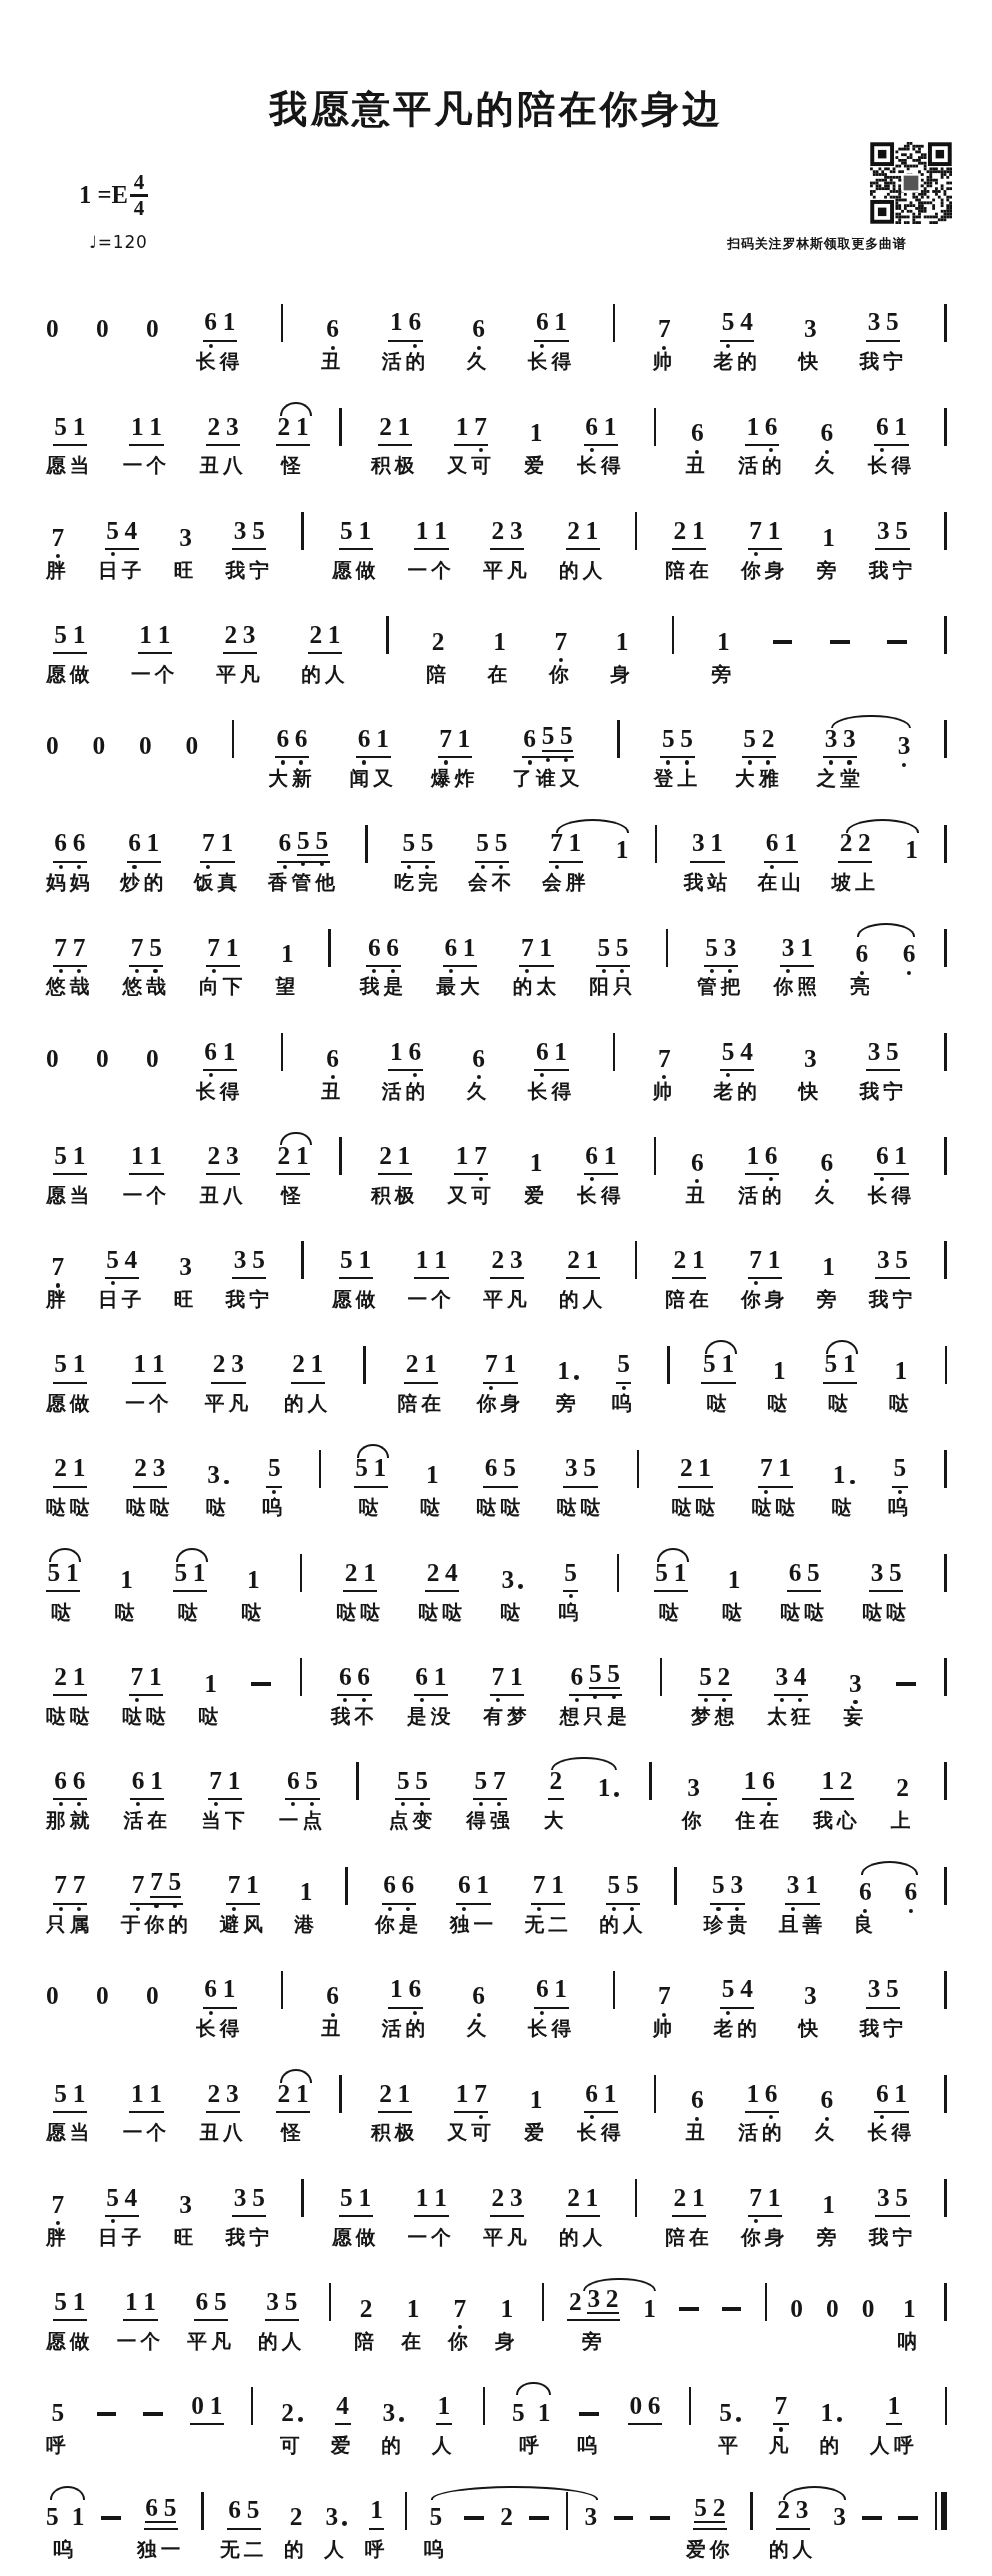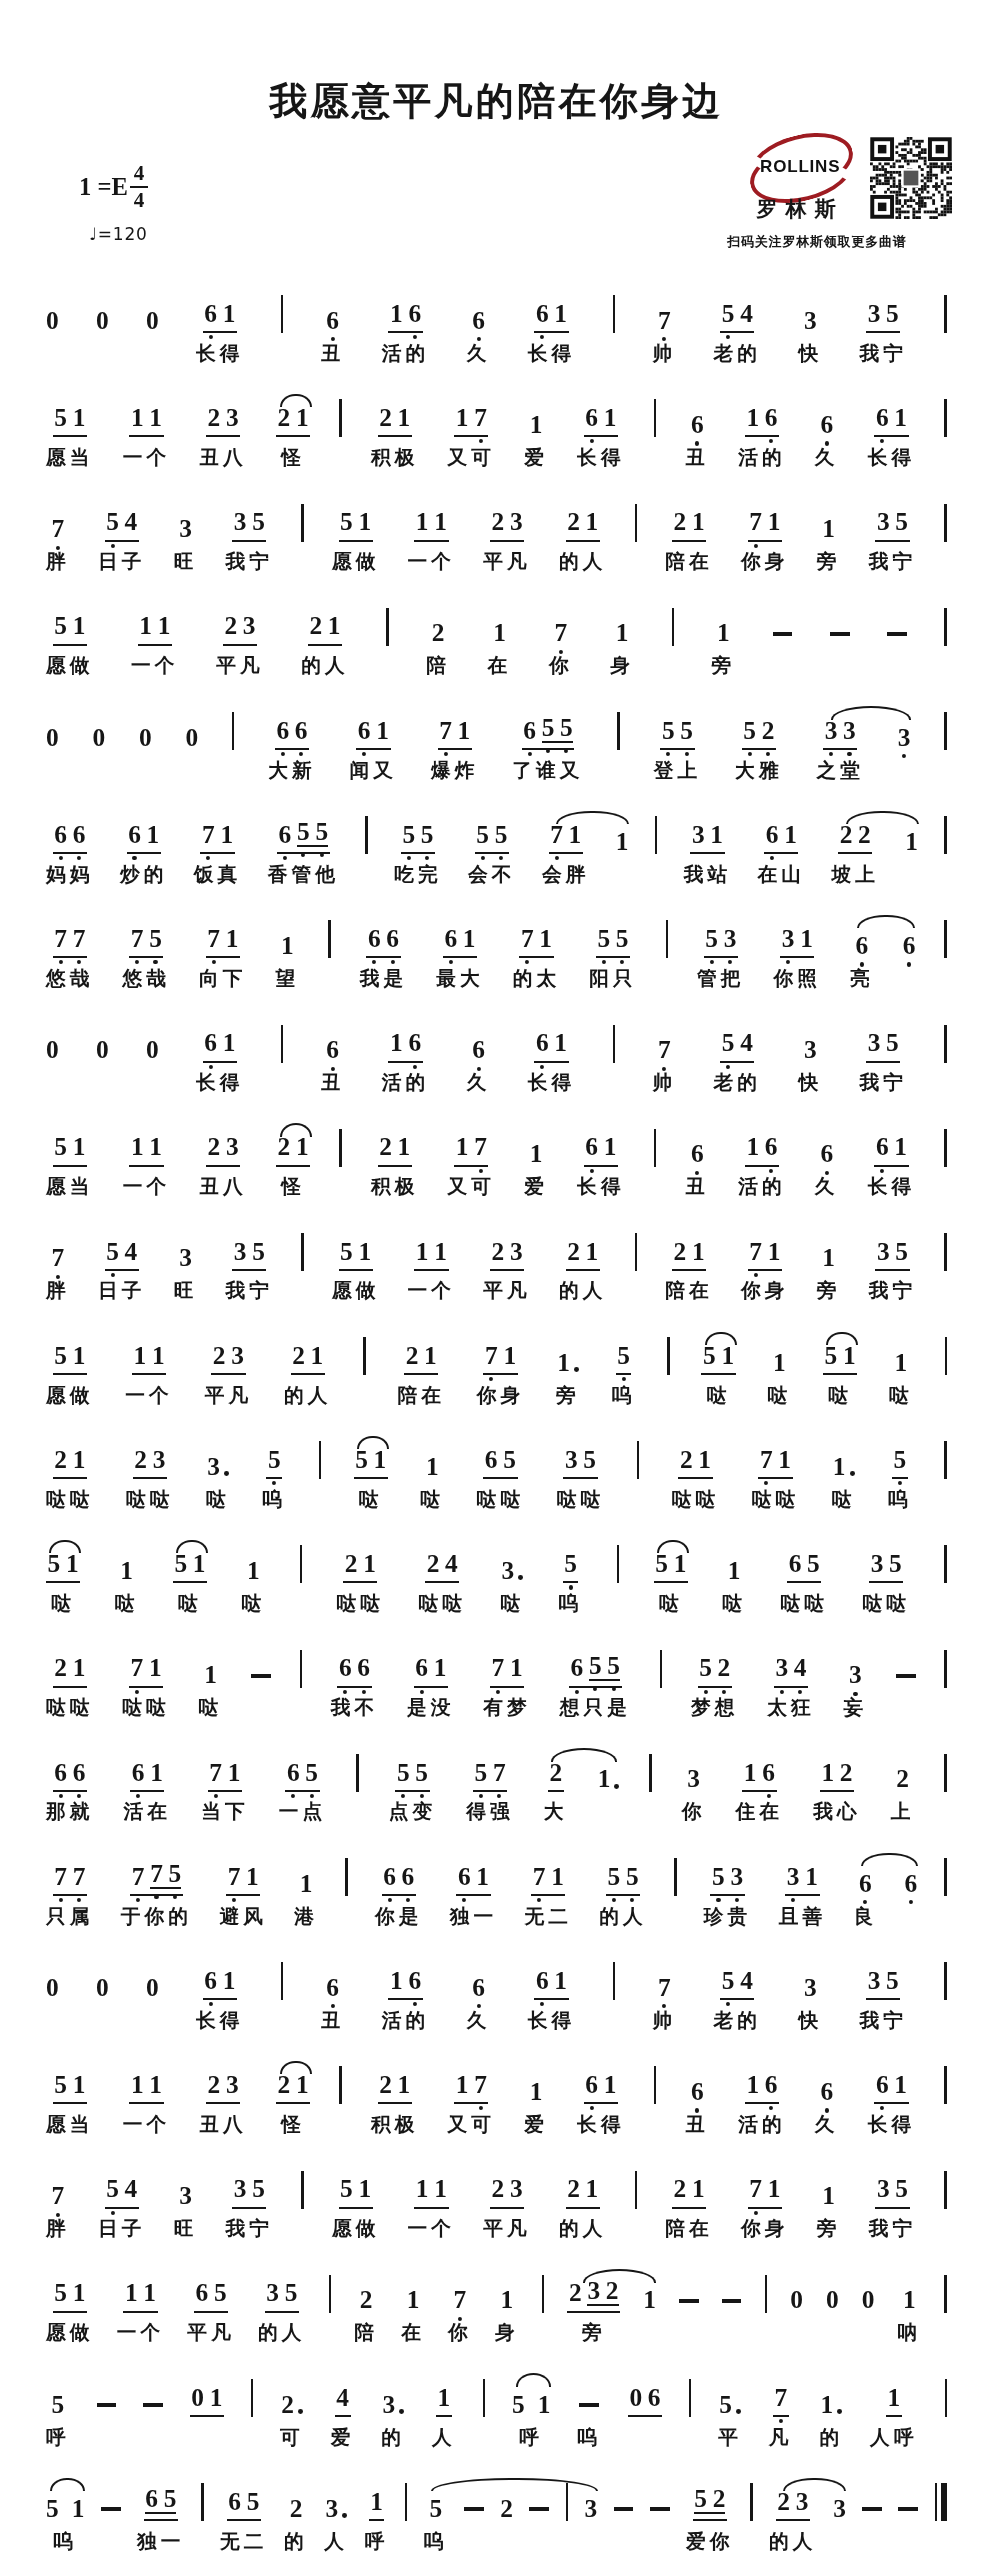--- a/index.html
+++ b/index.html
@@ -1,18 +1,18 @@
 <!DOCTYPE html>
 <html style="font-size:13px"><head>
 <meta charset="utf-8">
 <style>
   html,body{margin:0;padding:0;background:#ffffff;}
   body{width:993px;height:2576px;overflow:hidden;color:#161616;}
   .sheet{padding:0 46px;}
-  .title{margin:4px;padding-top:72px;text-align:center;
+  .title{margin:12px;padding-top:72px;text-align:center;
          font:700 38px "Liberation Sans","DejaVu Sans",sans-serif;letter-spacing:3.3px;color:#161616;}
   .meta{position:relative;height:129px;margin-top:11.5px;}
   .keyblock{position:absolute;left:33px;top:24.6px;font:700 24.6px "Liberation Serif","DejaVu Serif",serif;
             display:flex;align-items:center;gap:2px;}
   .frac{display:inline-flex;flex-direction:column;align-items:center;line-height:1;font-size:21px;}
   .frac .bar{width:18px;height:2.5px;background:#161616;margin:1.6px 0;}
   .tempo{position:absolute;left:43px;top:85px;font:400 17px "DejaVu Sans",sans-serif;letter-spacing:0.8px;}
   .brand{position:absolute;right:-4.9px;top:-4.9px;width:270px;}
   .brandrow{display:flex;align-items:center;justify-content:flex-end;gap:8.2px;}
   .logo{position:relative;width:123px;height:88px;text-align:center;}
@@ -62,26 +62,20 @@
       <span class="frac">
         <span>4</span>
         <span class="bar"></span>
         <span>4</span>
       </span>
     </div>
     <div class="tempo"><span>♩</span><span>=120</span></div>
 
     <div class="brand">
       <div class="brandrow">
-        <div class="logo">
-          <div class="arcT"></div>
-          <div class="arcB"></div>
-          <div class="logotext">ROLLINS</div>
-          <div class="logocn">罗林斯</div>
-        </div>
         <svg class="qr" id="qr" viewBox="0 0 29 29">
             <rect width="29" height="29" fill="#fff"></rect>
             <g fill="#111">
               <rect x="13" y="0" width="1" height="1"></rect>
               <rect x="14" y="0" width="1" height="1"></rect>
               <rect x="12" y="1" width="1" height="1"></rect>
               <rect x="13" y="1" width="1" height="1"></rect>
               <rect x="15" y="1" width="1" height="1"></rect>
               <rect x="16" y="1" width="1" height="1"></rect>
               <rect x="17" y="1" width="1" height="1"></rect>

